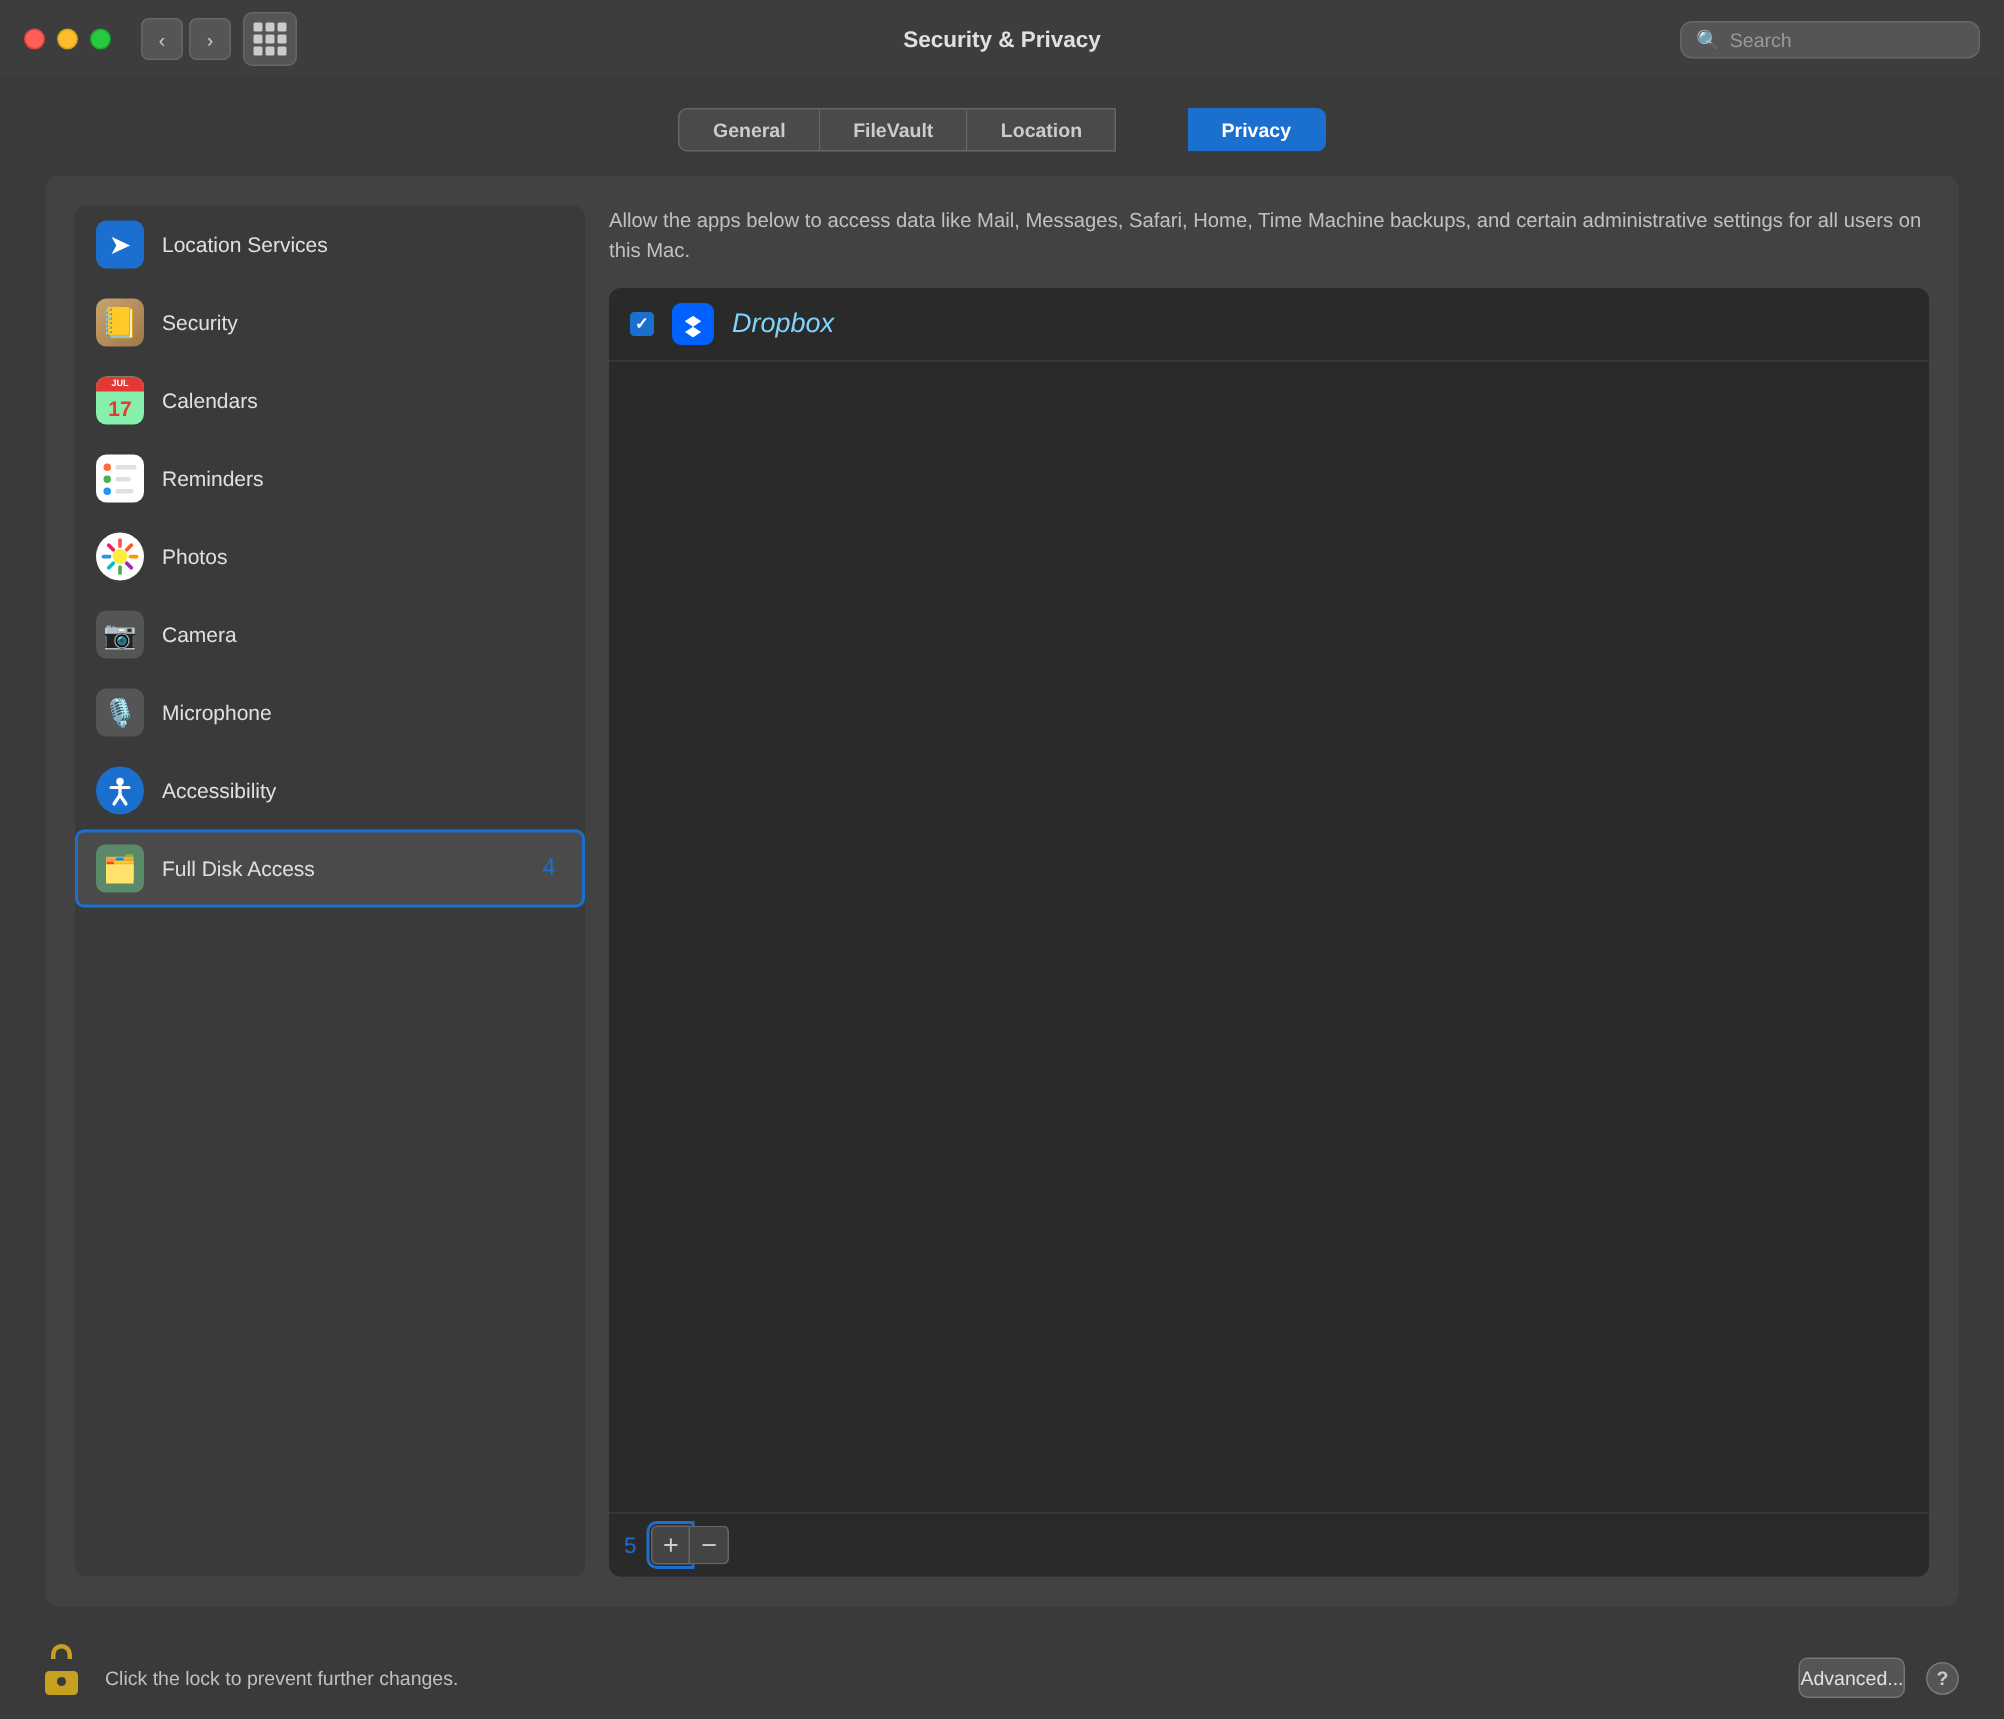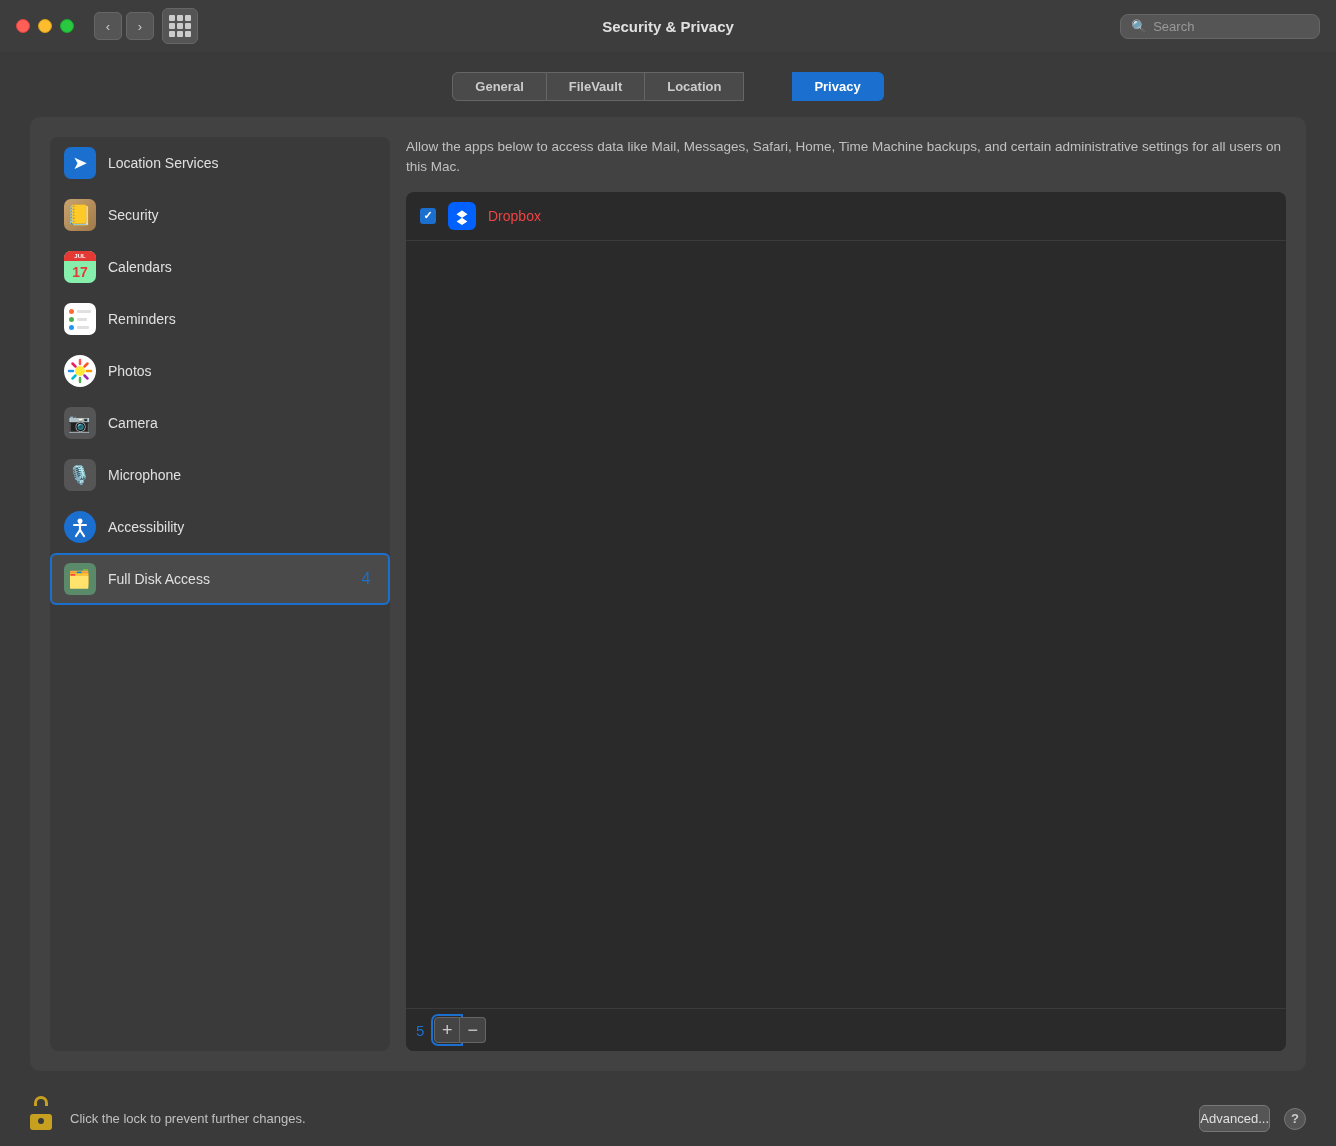--- a/index.html
+++ b/index.html
@@ -295,22 +295,23 @@
       width: 28px;
       height: 28px;
       background: #0061ff;
       border-radius: 6px;
       display: flex;
       align-items: center;
       justify-content: center;
     }
 
     .app-name {
-      color: #ef4444;
-      font-size: 14px;
+      color: #7dd3fc;
+      font-size: 18px;
+      font-style: italic;
     }
 
     .list-bottom {
       display: flex;
       align-items: center;
       padding: 8px 10px;
       gap: 0;
       background: #2a2a2a;
       border-top: 1px solid #3a3a3a;
     }

